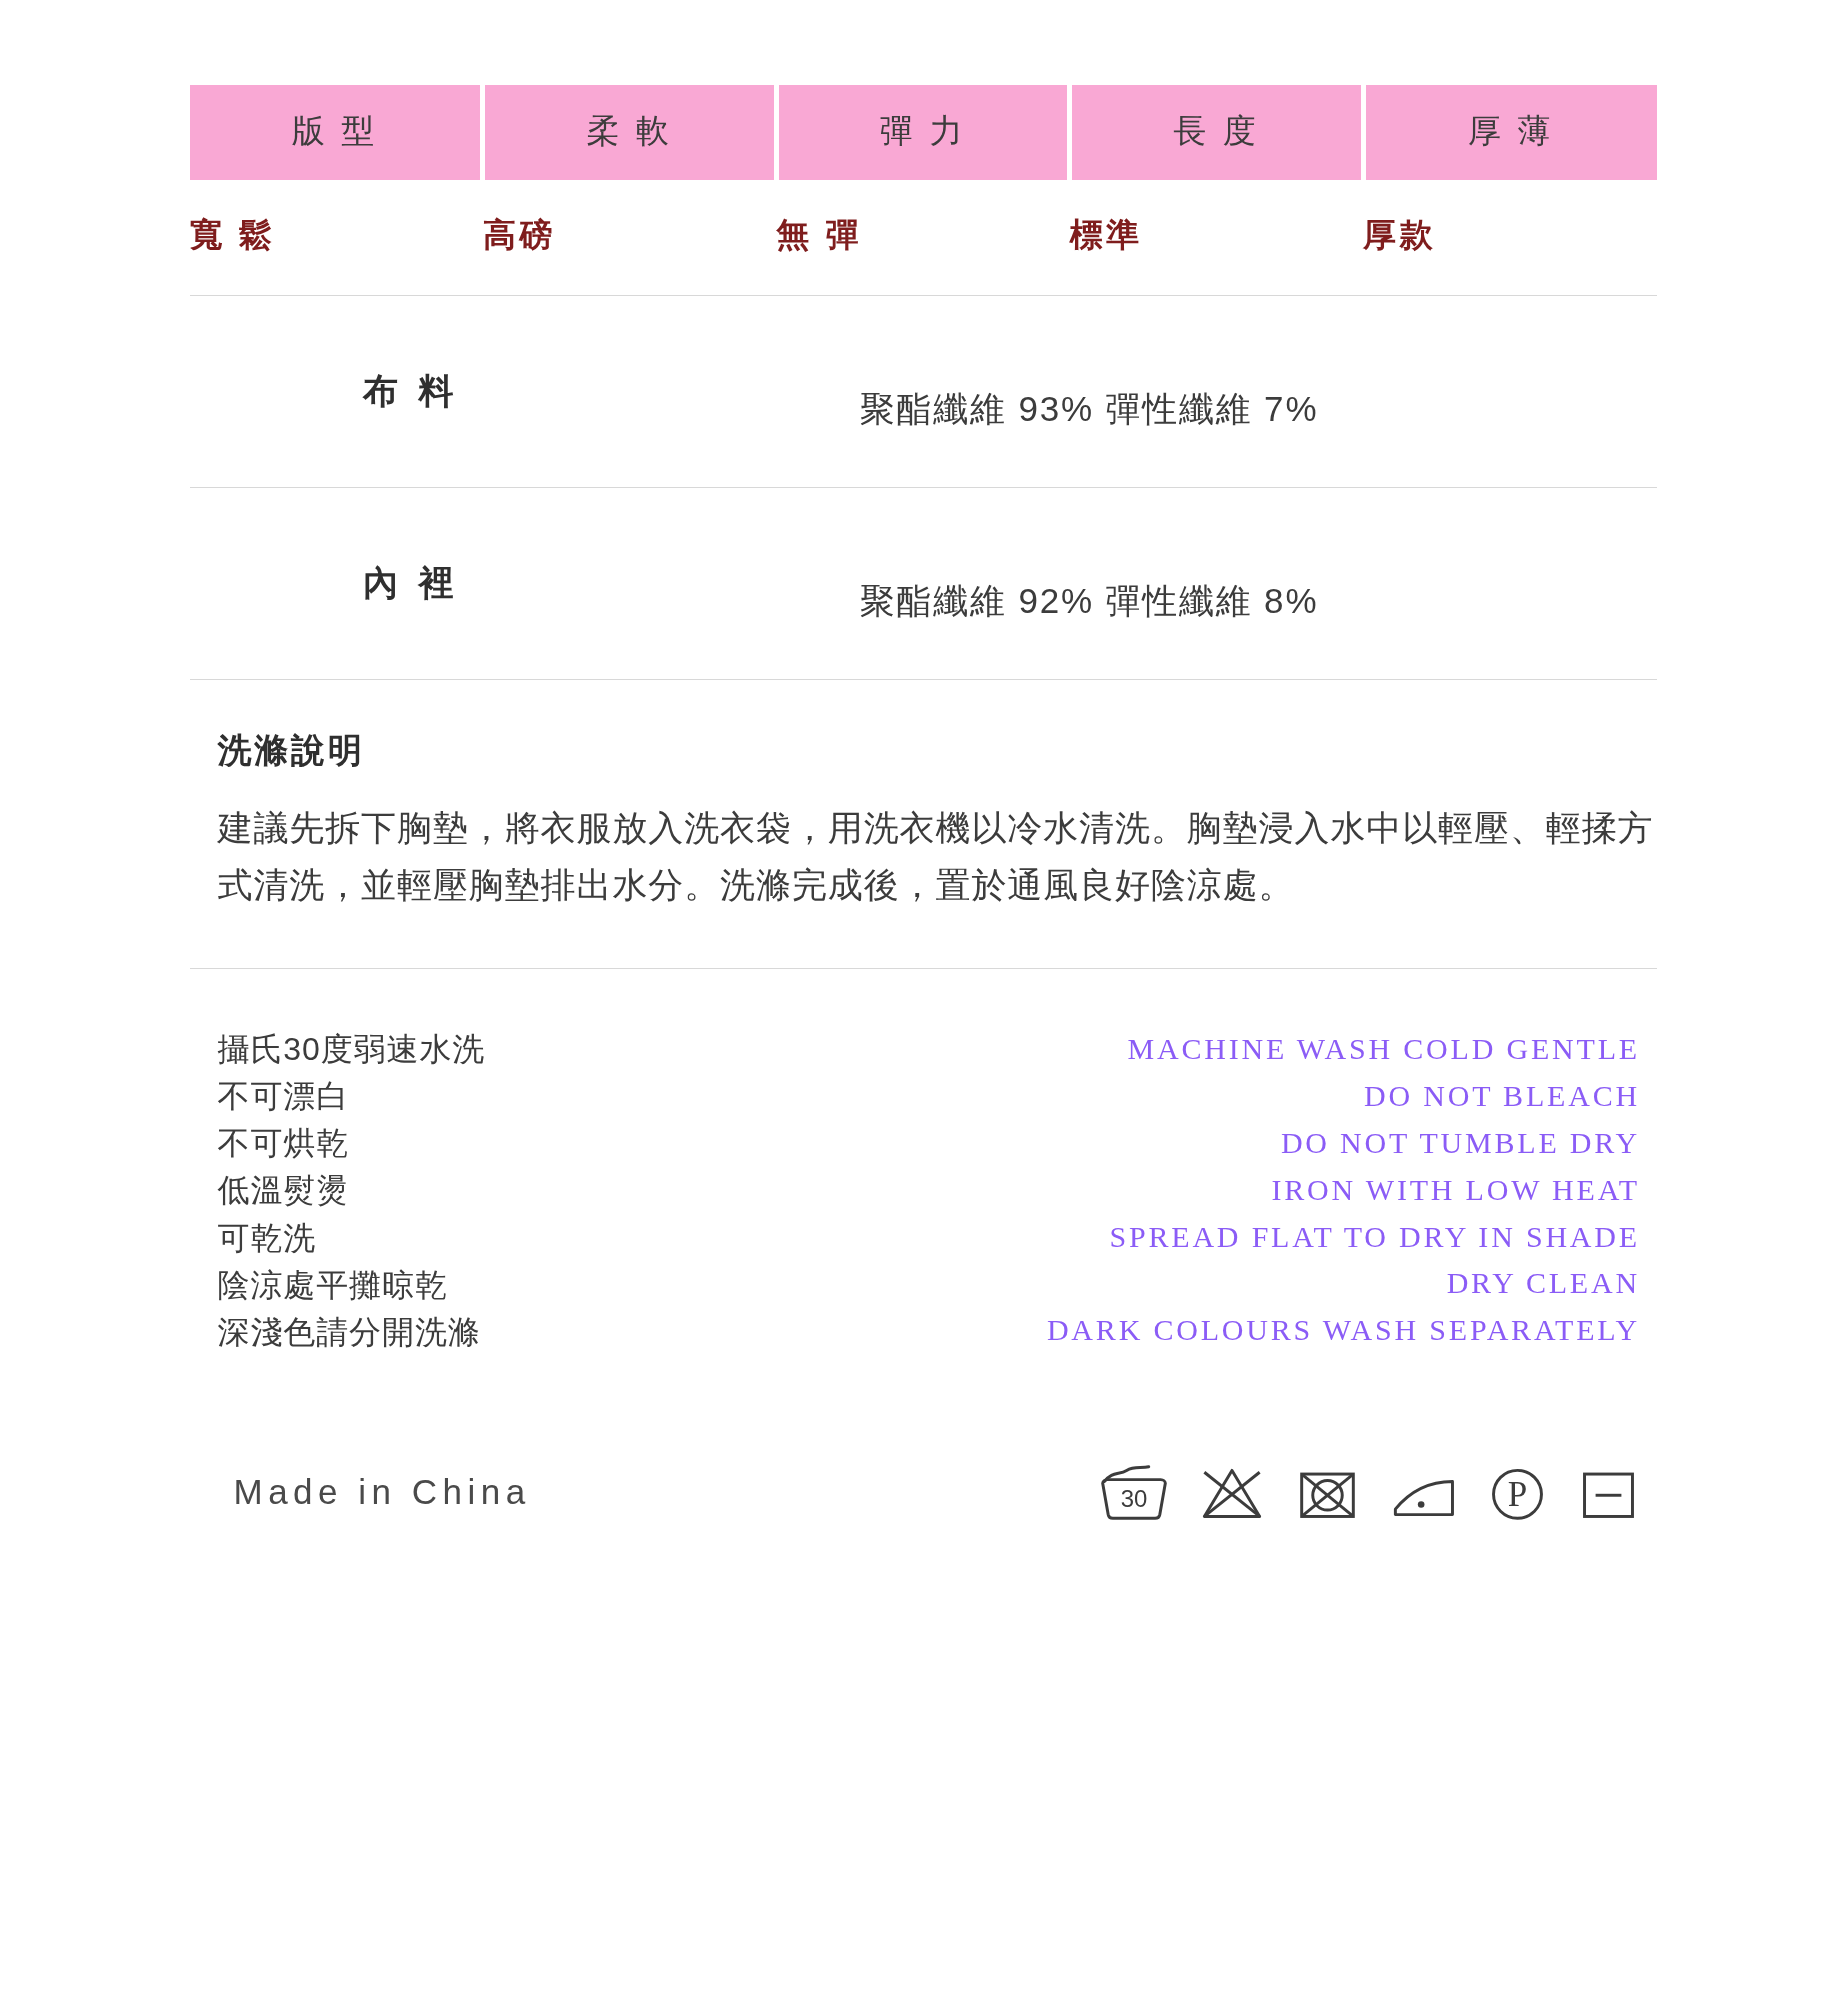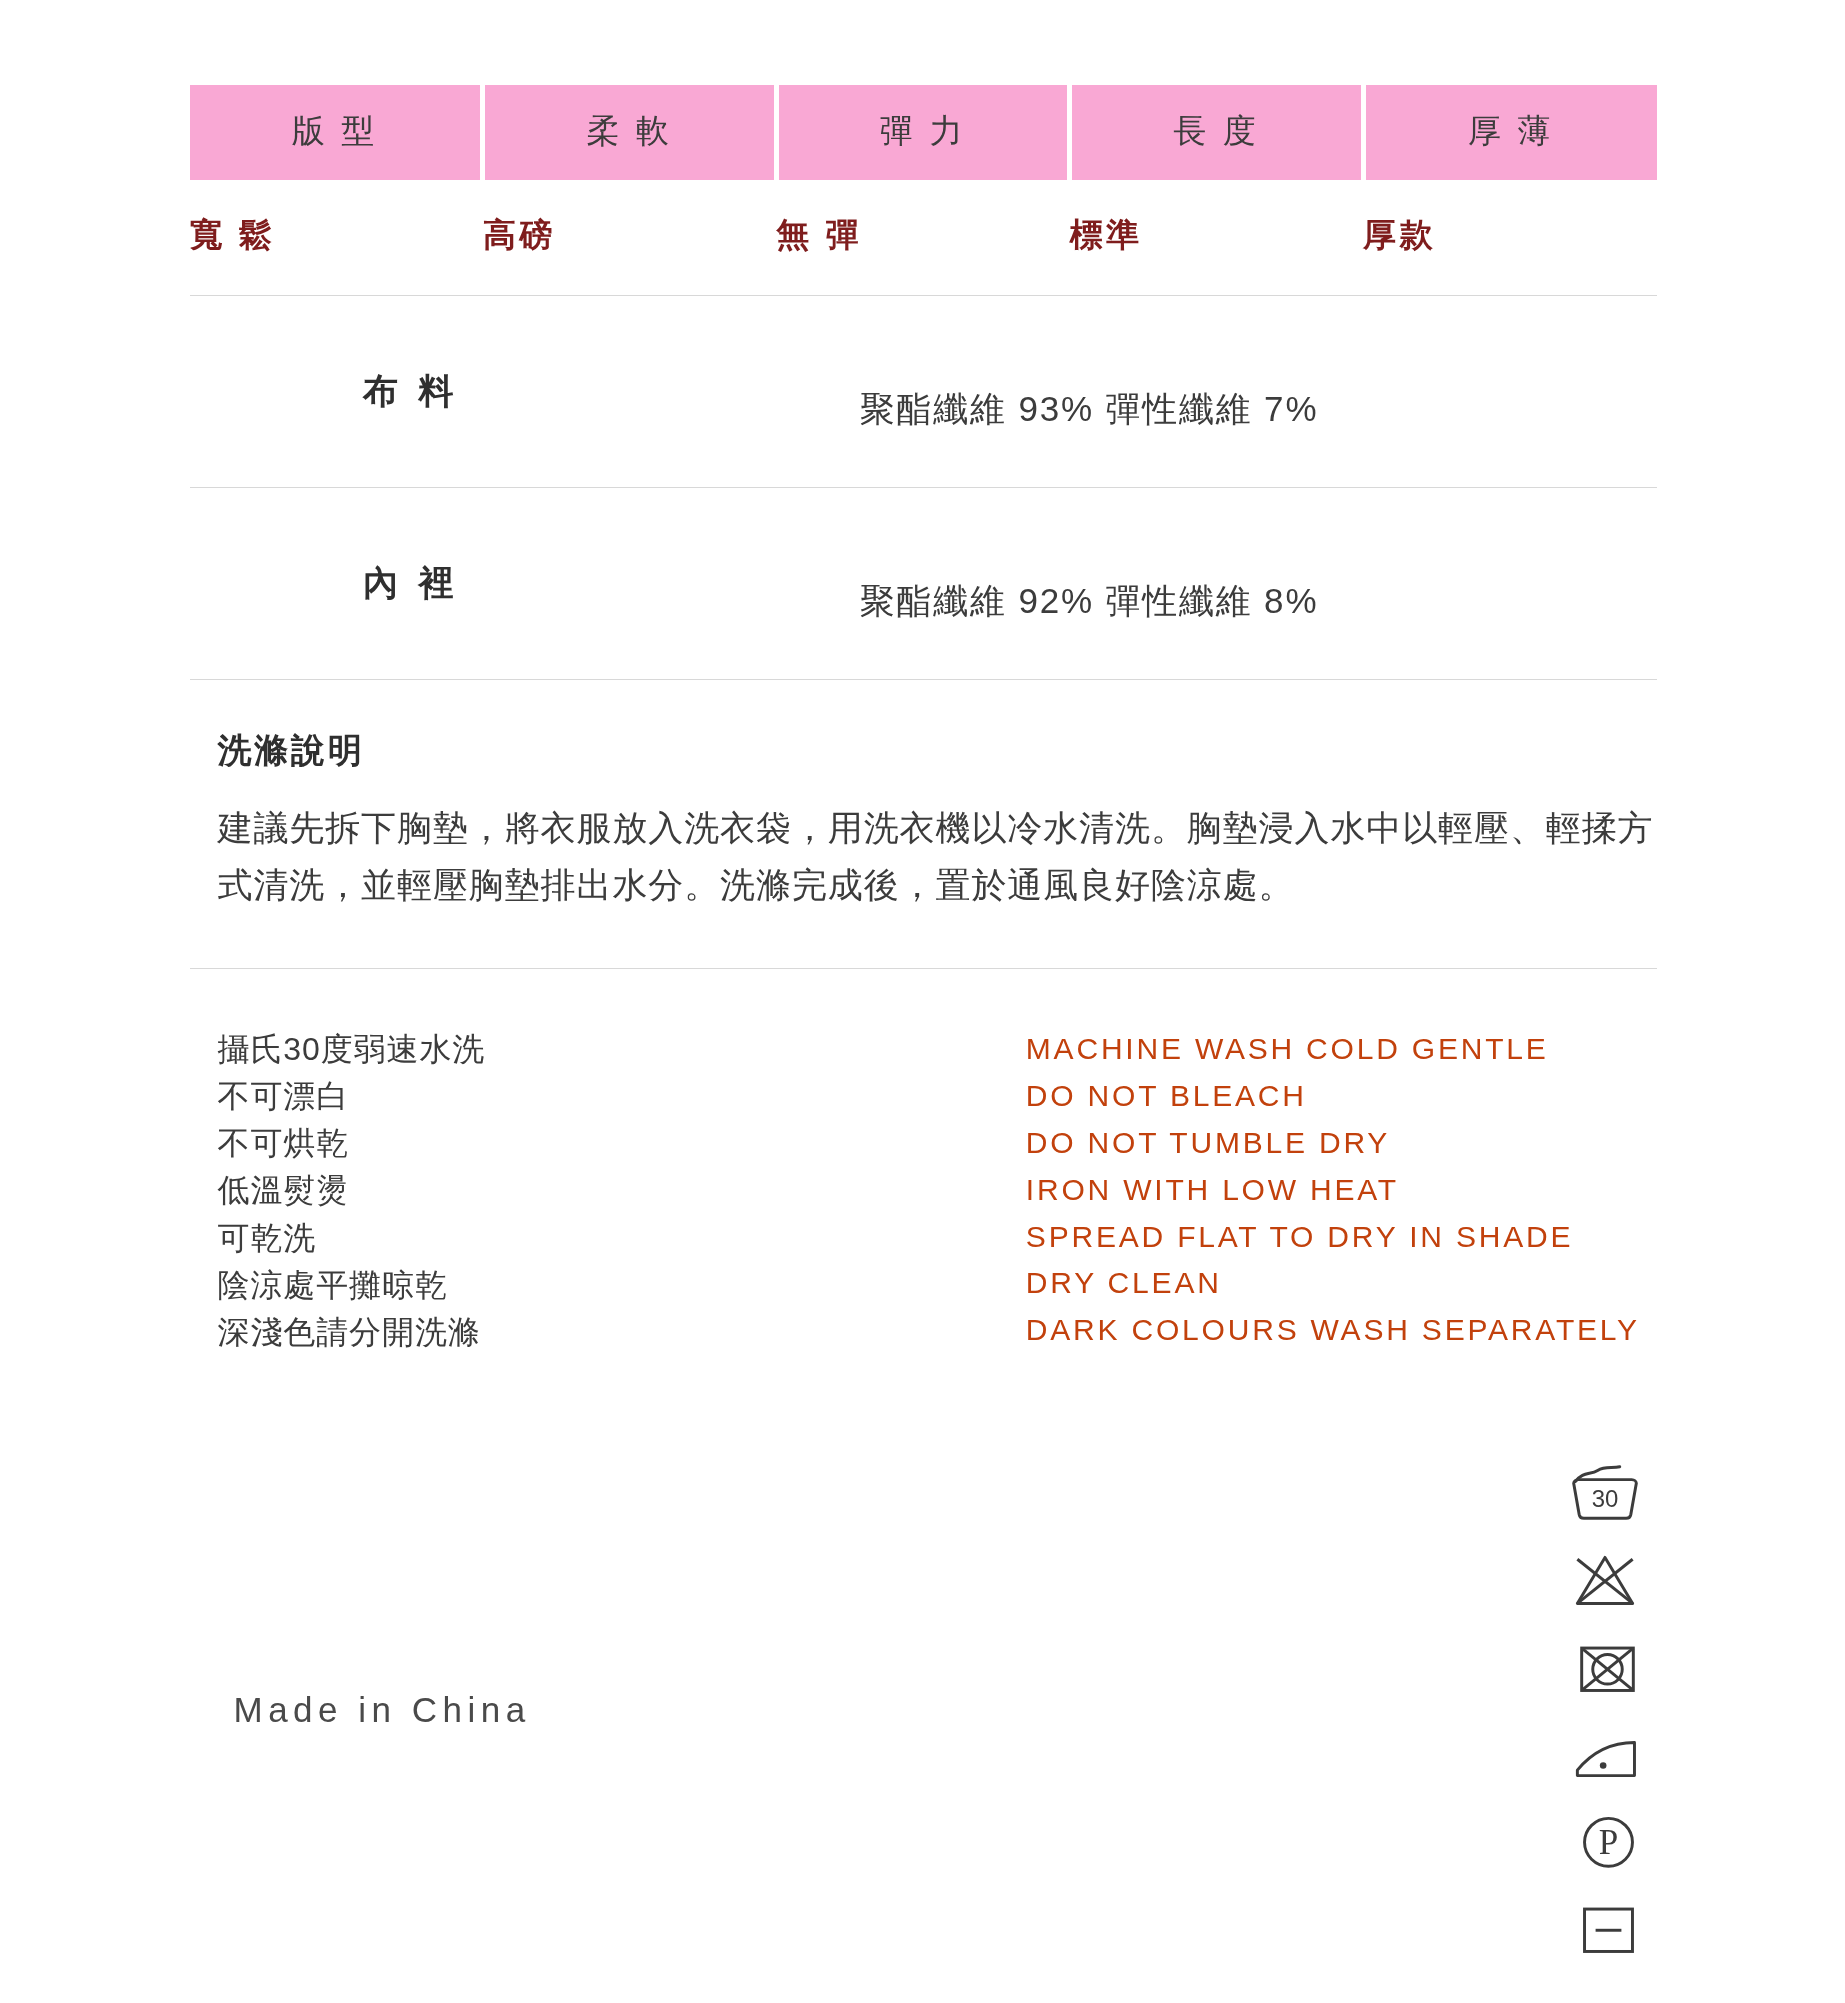--- a/index.html
+++ b/index.html
@@ -113,42 +113,42 @@
     font-size: 32px;
     line-height: 1.47;
     letter-spacing: 0.9px;
     color: #3c3c3c;
     text-align: left;
   }
   .care-col-en {
     font-size: 30px;
     line-height: 1.56;
     letter-spacing: 2.8px;
-    color: #c2410c;
-    text-align: left;
+    color: #8b5cf6;
+    text-align: right;
+    font-family: Liberation Serif, serif;
   }
   .care-col-zh div, .care-col-en div { white-space: nowrap; }
 
   
   .footer {
     display: flex;
     align-items: center;
     justify-content: space-between;
     padding: 107px 16.6px 0 44px;
   }
   .made-in {
     font-size: 35px;
     letter-spacing: 5.5px;
     color: #4a4a4a;
   }
   .symbols {
     display: flex;
     align-items: flex-end;
     gap: 28px;
-    flex-direction: column;
   }
   .symbols svg { display: block; }
 </style>
 </head>
 <body>
 
 <div class="page">
   <div class="inner">
 
     <table class="attr-table">

